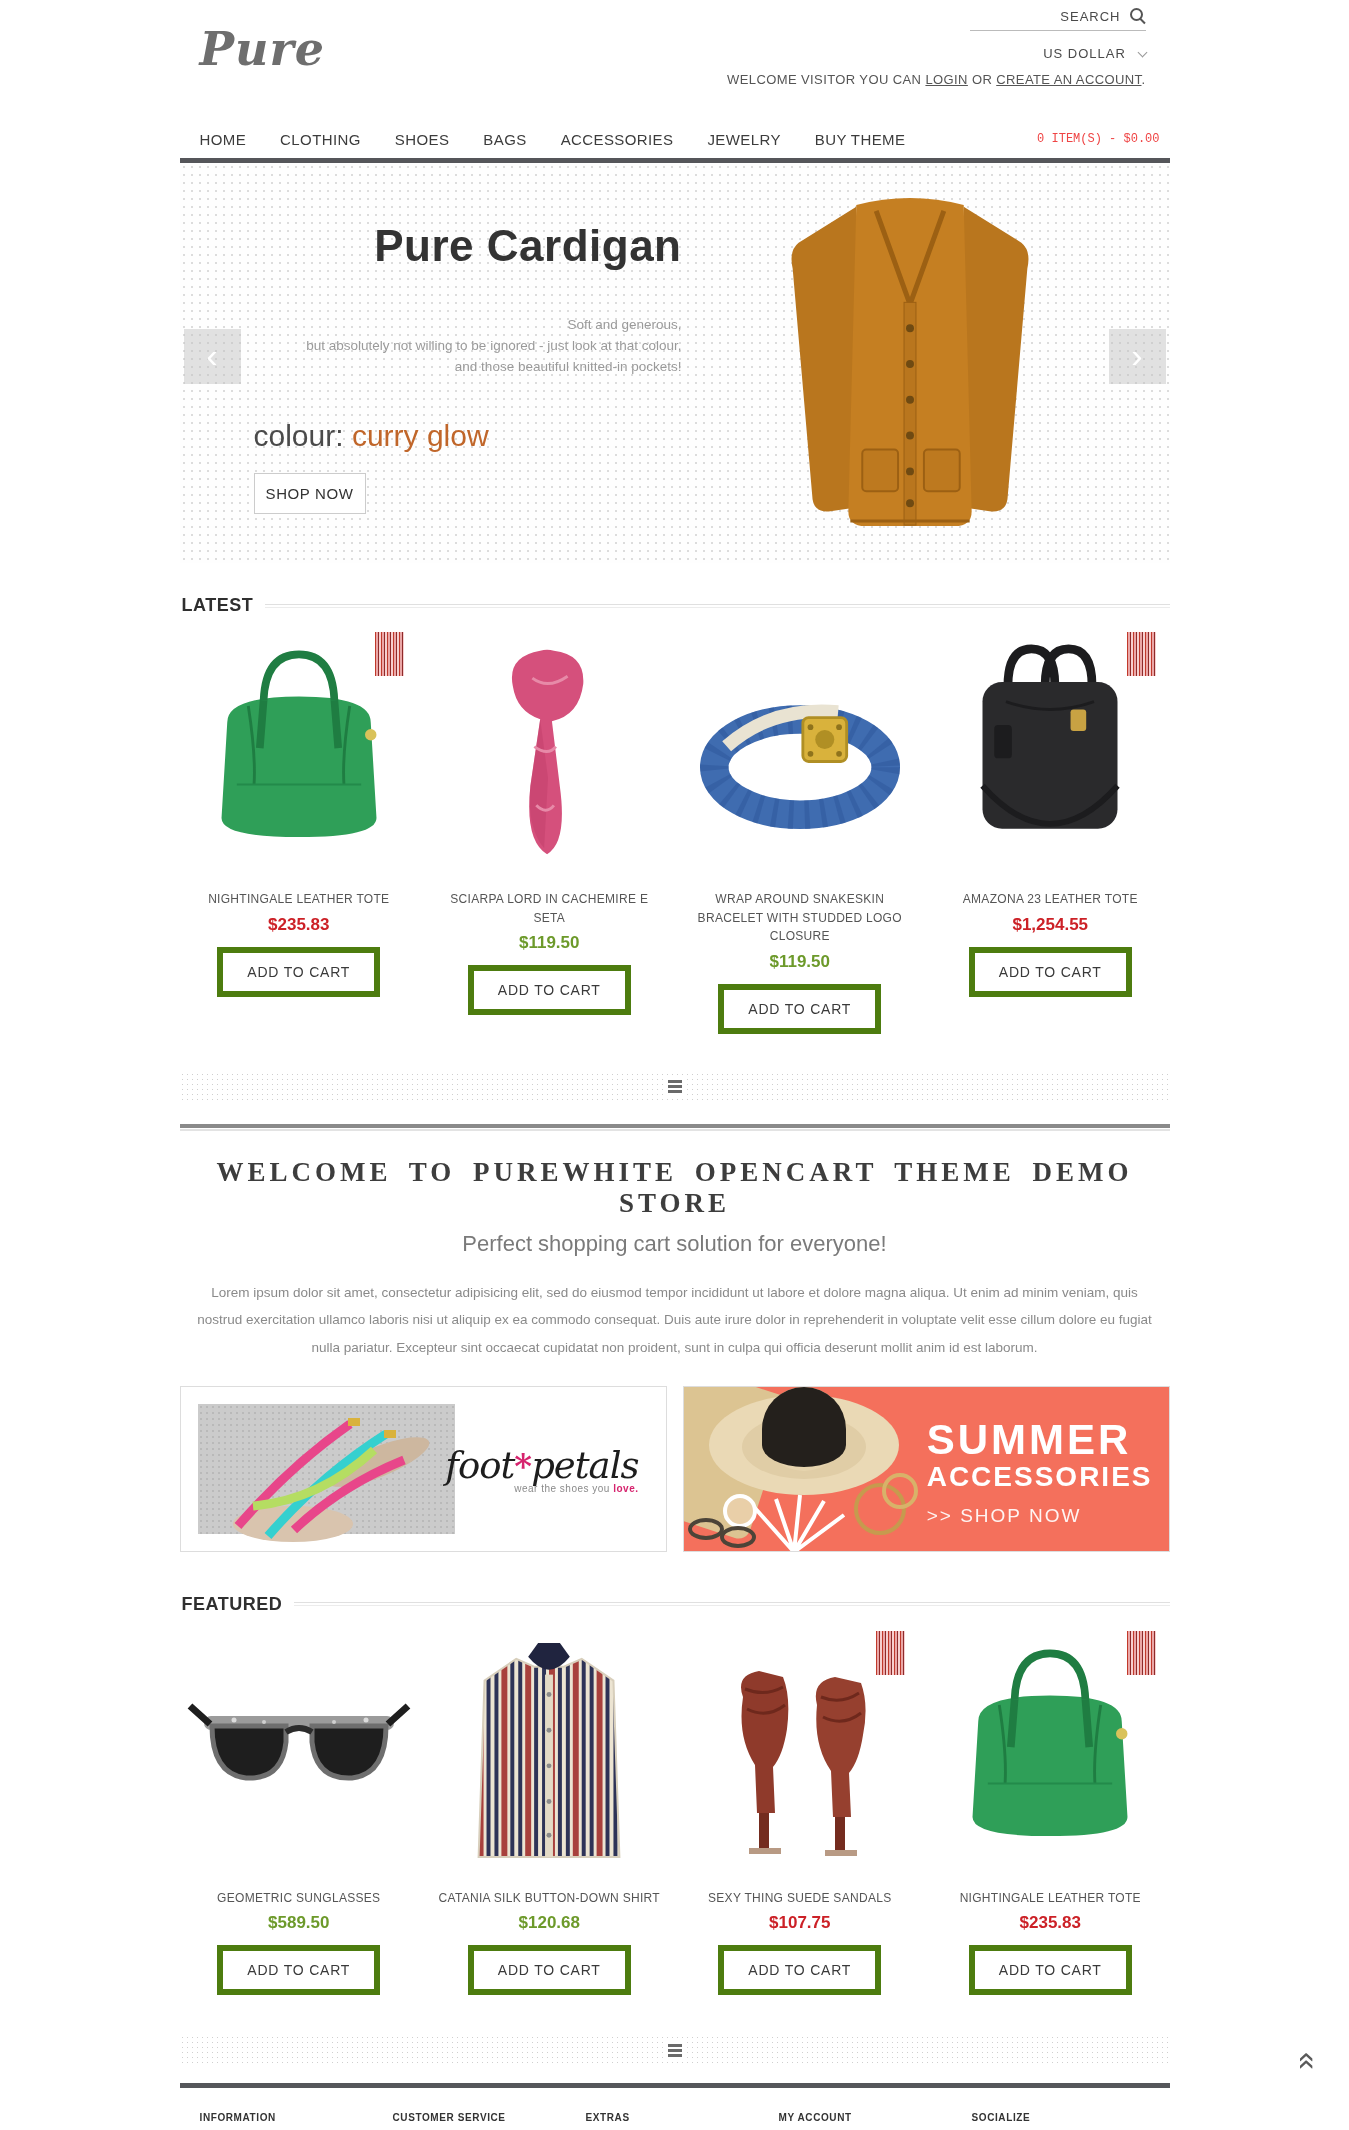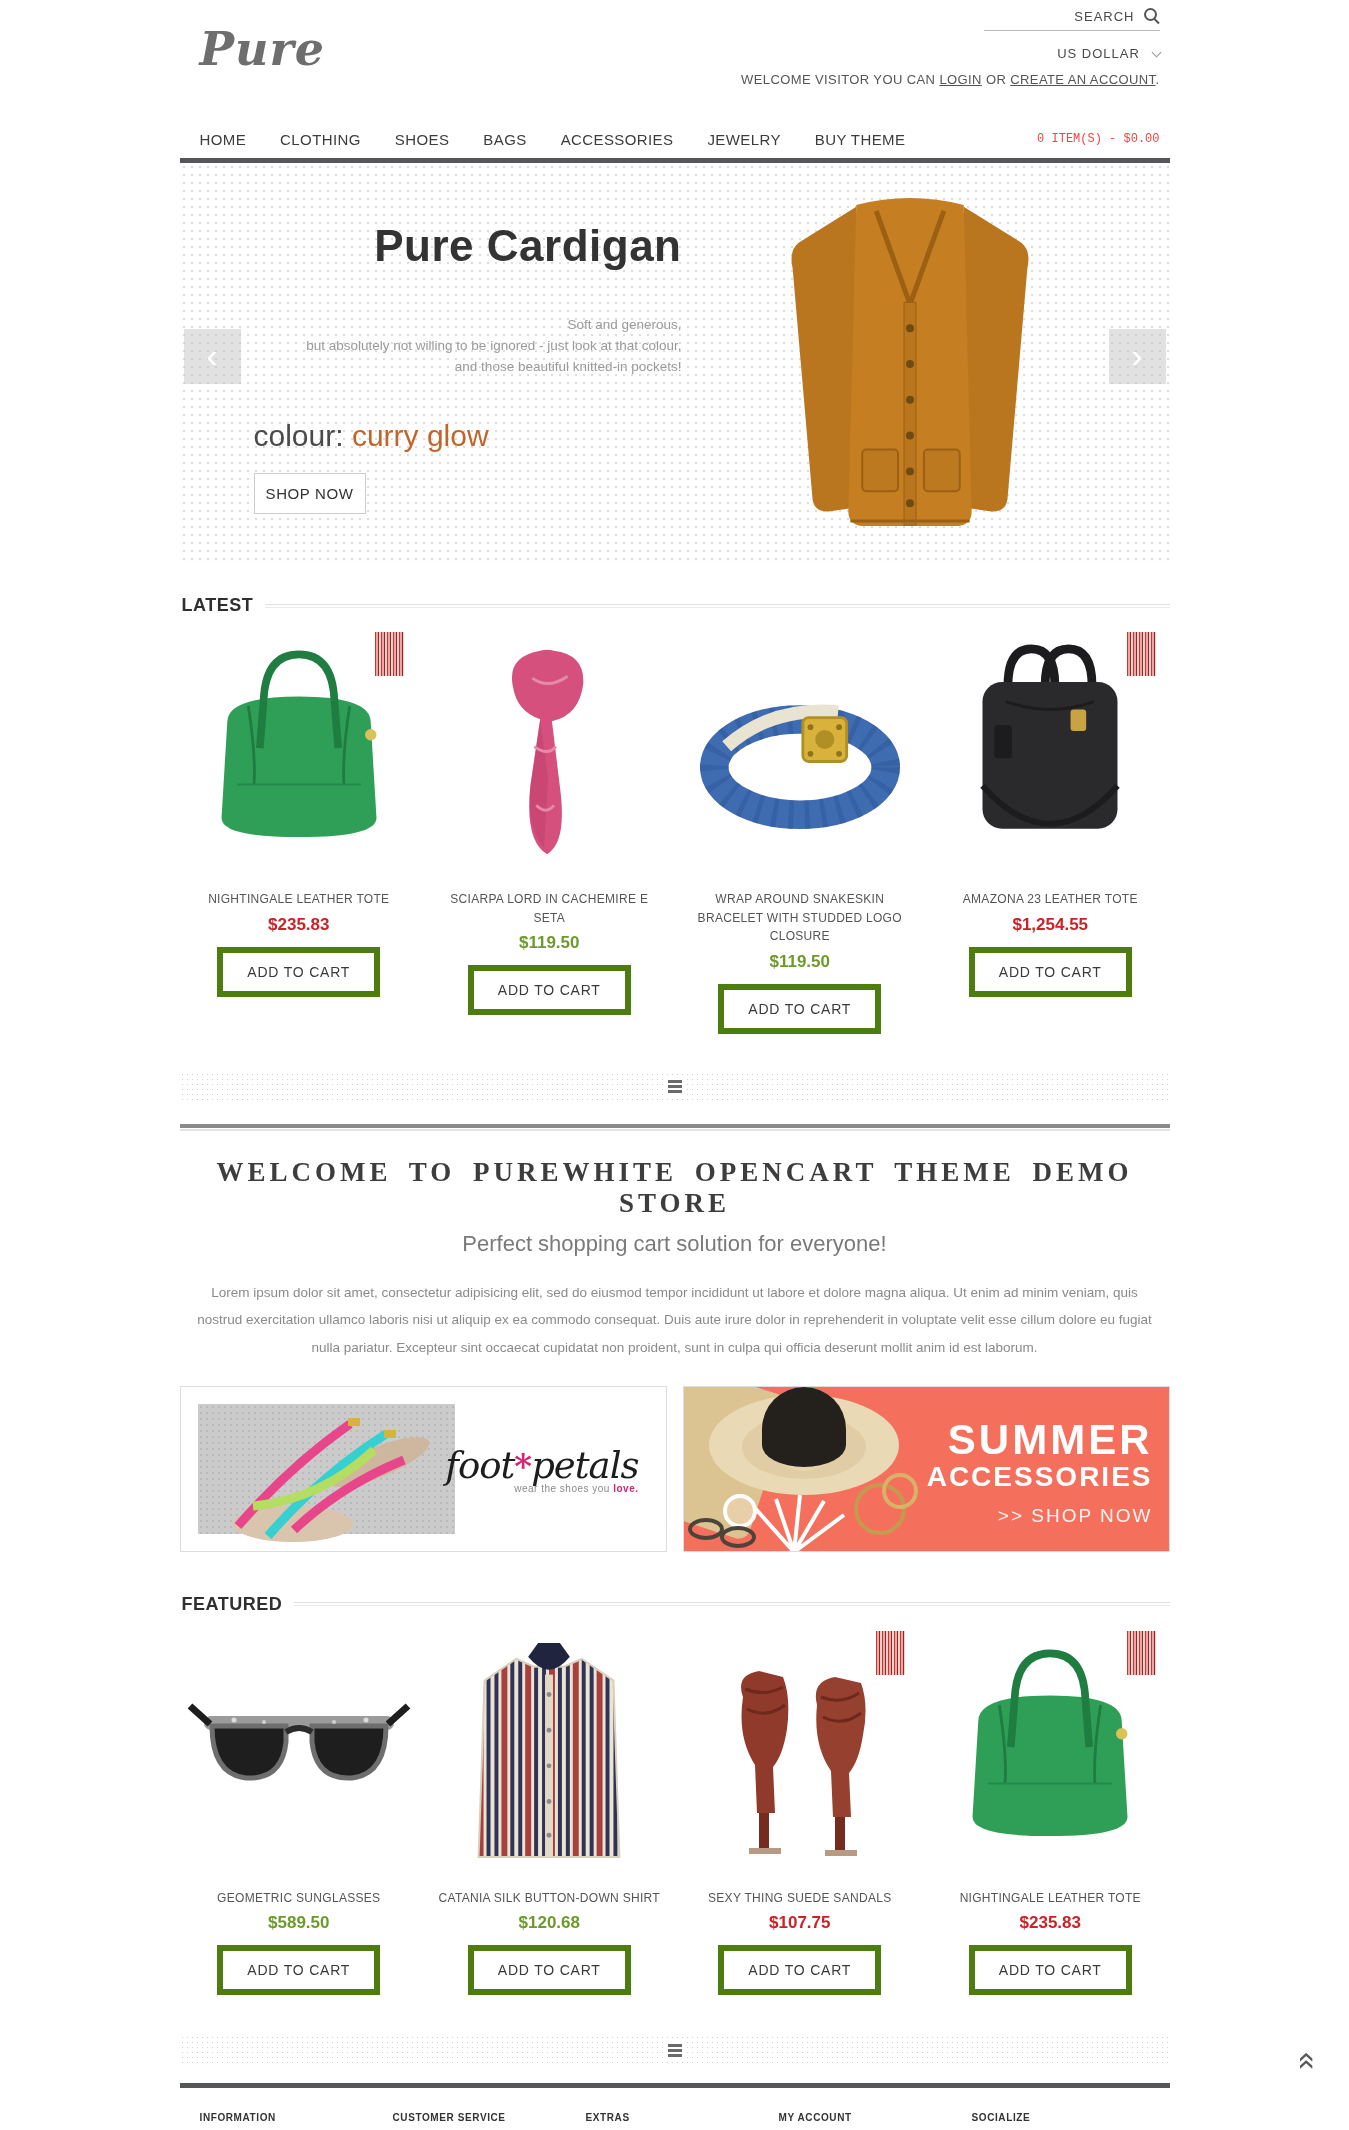--- a/index.html
+++ b/index.html
@@ -5,21 +5,21 @@
   * { box-sizing: border-box; margin: 0; padding: 0; }
   html,body { background:#fff; }
   body { font-family:"Liberation Sans", sans-serif; color:#444; }
   #page { position:relative; width:1349px; height:2130px; overflow:hidden; background:#fff; }
   .container { width:990px; margin:0 auto; position:relative; }
   a { text-decoration:none; color:inherit; cursor:pointer; }
 
   
   .header { height:120px; }
   .logo { position:absolute; left:20px; top:22px; font-family:"DejaVu Serif", serif; font-style:italic; font-weight:bold; font-size:46px; color:#6e6e6e; letter-spacing:1px; cursor:pointer; }
-  .header-right { position:absolute; right:10px; top:8px; text-align:right; }
+  .header-right { position:absolute; right:24px; top:8px; text-align:right; }
   .search-row { font-size:13px; letter-spacing:1px; color:#4a4a4a; display:flex; justify-content:flex-end; align-items:center; cursor:pointer; }
   .mag { position:relative; display:inline-block; width:16px; height:16px; margin-left:9px; }
   .mag::before { content:""; position:absolute; width:9px; height:9px; border:2px solid #555; border-radius:50%; left:0; top:0; }
   .mag::after { content:""; position:absolute; width:7px; height:2px; background:#555; transform:rotate(45deg); left:9px; top:12px; }
   .search-underline { width:176px; border-bottom:1px solid #bbb; margin-left:auto; margin-top:6px; }
   .currency-row { margin-top:15px; font-size:13px; letter-spacing:1px; color:#4a4a4a; cursor:pointer; }
   .chev { display:inline-block; width:7px; height:7px; border-right:1px solid #999; border-bottom:1px solid #999; transform:rotate(45deg); margin-left:8px; vertical-align:2px; }
   .welcome-row { margin-top:11px; font-size:13px; letter-spacing:.4px; color:#555; }
   .welcome-row a { text-decoration:underline; }
 
@@ -74,21 +74,21 @@
   .banner { width:487px; height:166px; border:1px solid #ddd; background:#fff; padding:17px; display:flex; overflow:hidden; cursor:pointer; }
   .fp-photo { width:57%; height:100%; background-color:#cbcbcb;
     background-image:radial-gradient(circle,#b9b9b9 1px, rgba(0,0,0,0) 1.3px); background-size:6px 6px; }
   .fp-logo { width:43%; display:flex; flex-direction:column; justify-content:center; align-items:flex-end; padding-right:10px; }
   .fp-brand { font-family:"DejaVu Serif", serif; font-style:italic; font-size:37px; color:#1d1d1d; letter-spacing:-1px; }
   .fp-flower { color:#d6246e; font-weight:bold; font-style:normal; font-size:34px; }
   .fp-tag { font-size:10px; color:#8a8a8a; margin-top:-4px; letter-spacing:.5px; }
   .fp-love { color:#d6246e; font-weight:bold; }
   .summer { background:#f4705c; padding:0; position:relative; }
   .summer svg { position:absolute; left:0; top:0; }
-  .sm-text { position:absolute; right:16px; top:32px; text-align:right; color:#fff; }
+  .sm-text { position:absolute; right:16px; top:32px; text-align:left; color:#fff; }
   .sm1 { font-size:42px; font-weight:bold; letter-spacing:3px; line-height:1; }
   .sm2 { font-size:28px; font-weight:bold; letter-spacing:2px; line-height:1.15; }
   .sm-cta { margin-top:12px; font-size:19px; letter-spacing:2px; color:rgba(255,255,255,.92); }
 
   
   .footer { margin-top:18px; border-top:5px solid #55565a; padding-top:24px; height:186px; }
   .fcols { display:flex; }
   .fcol { width:193px; padding-left:20px; }
   .fcol h3 { font-size:10px; color:#333; letter-spacing:.6px; font-weight:bold; }
   .fcol ul { list-style:none; margin-top:16px; }

